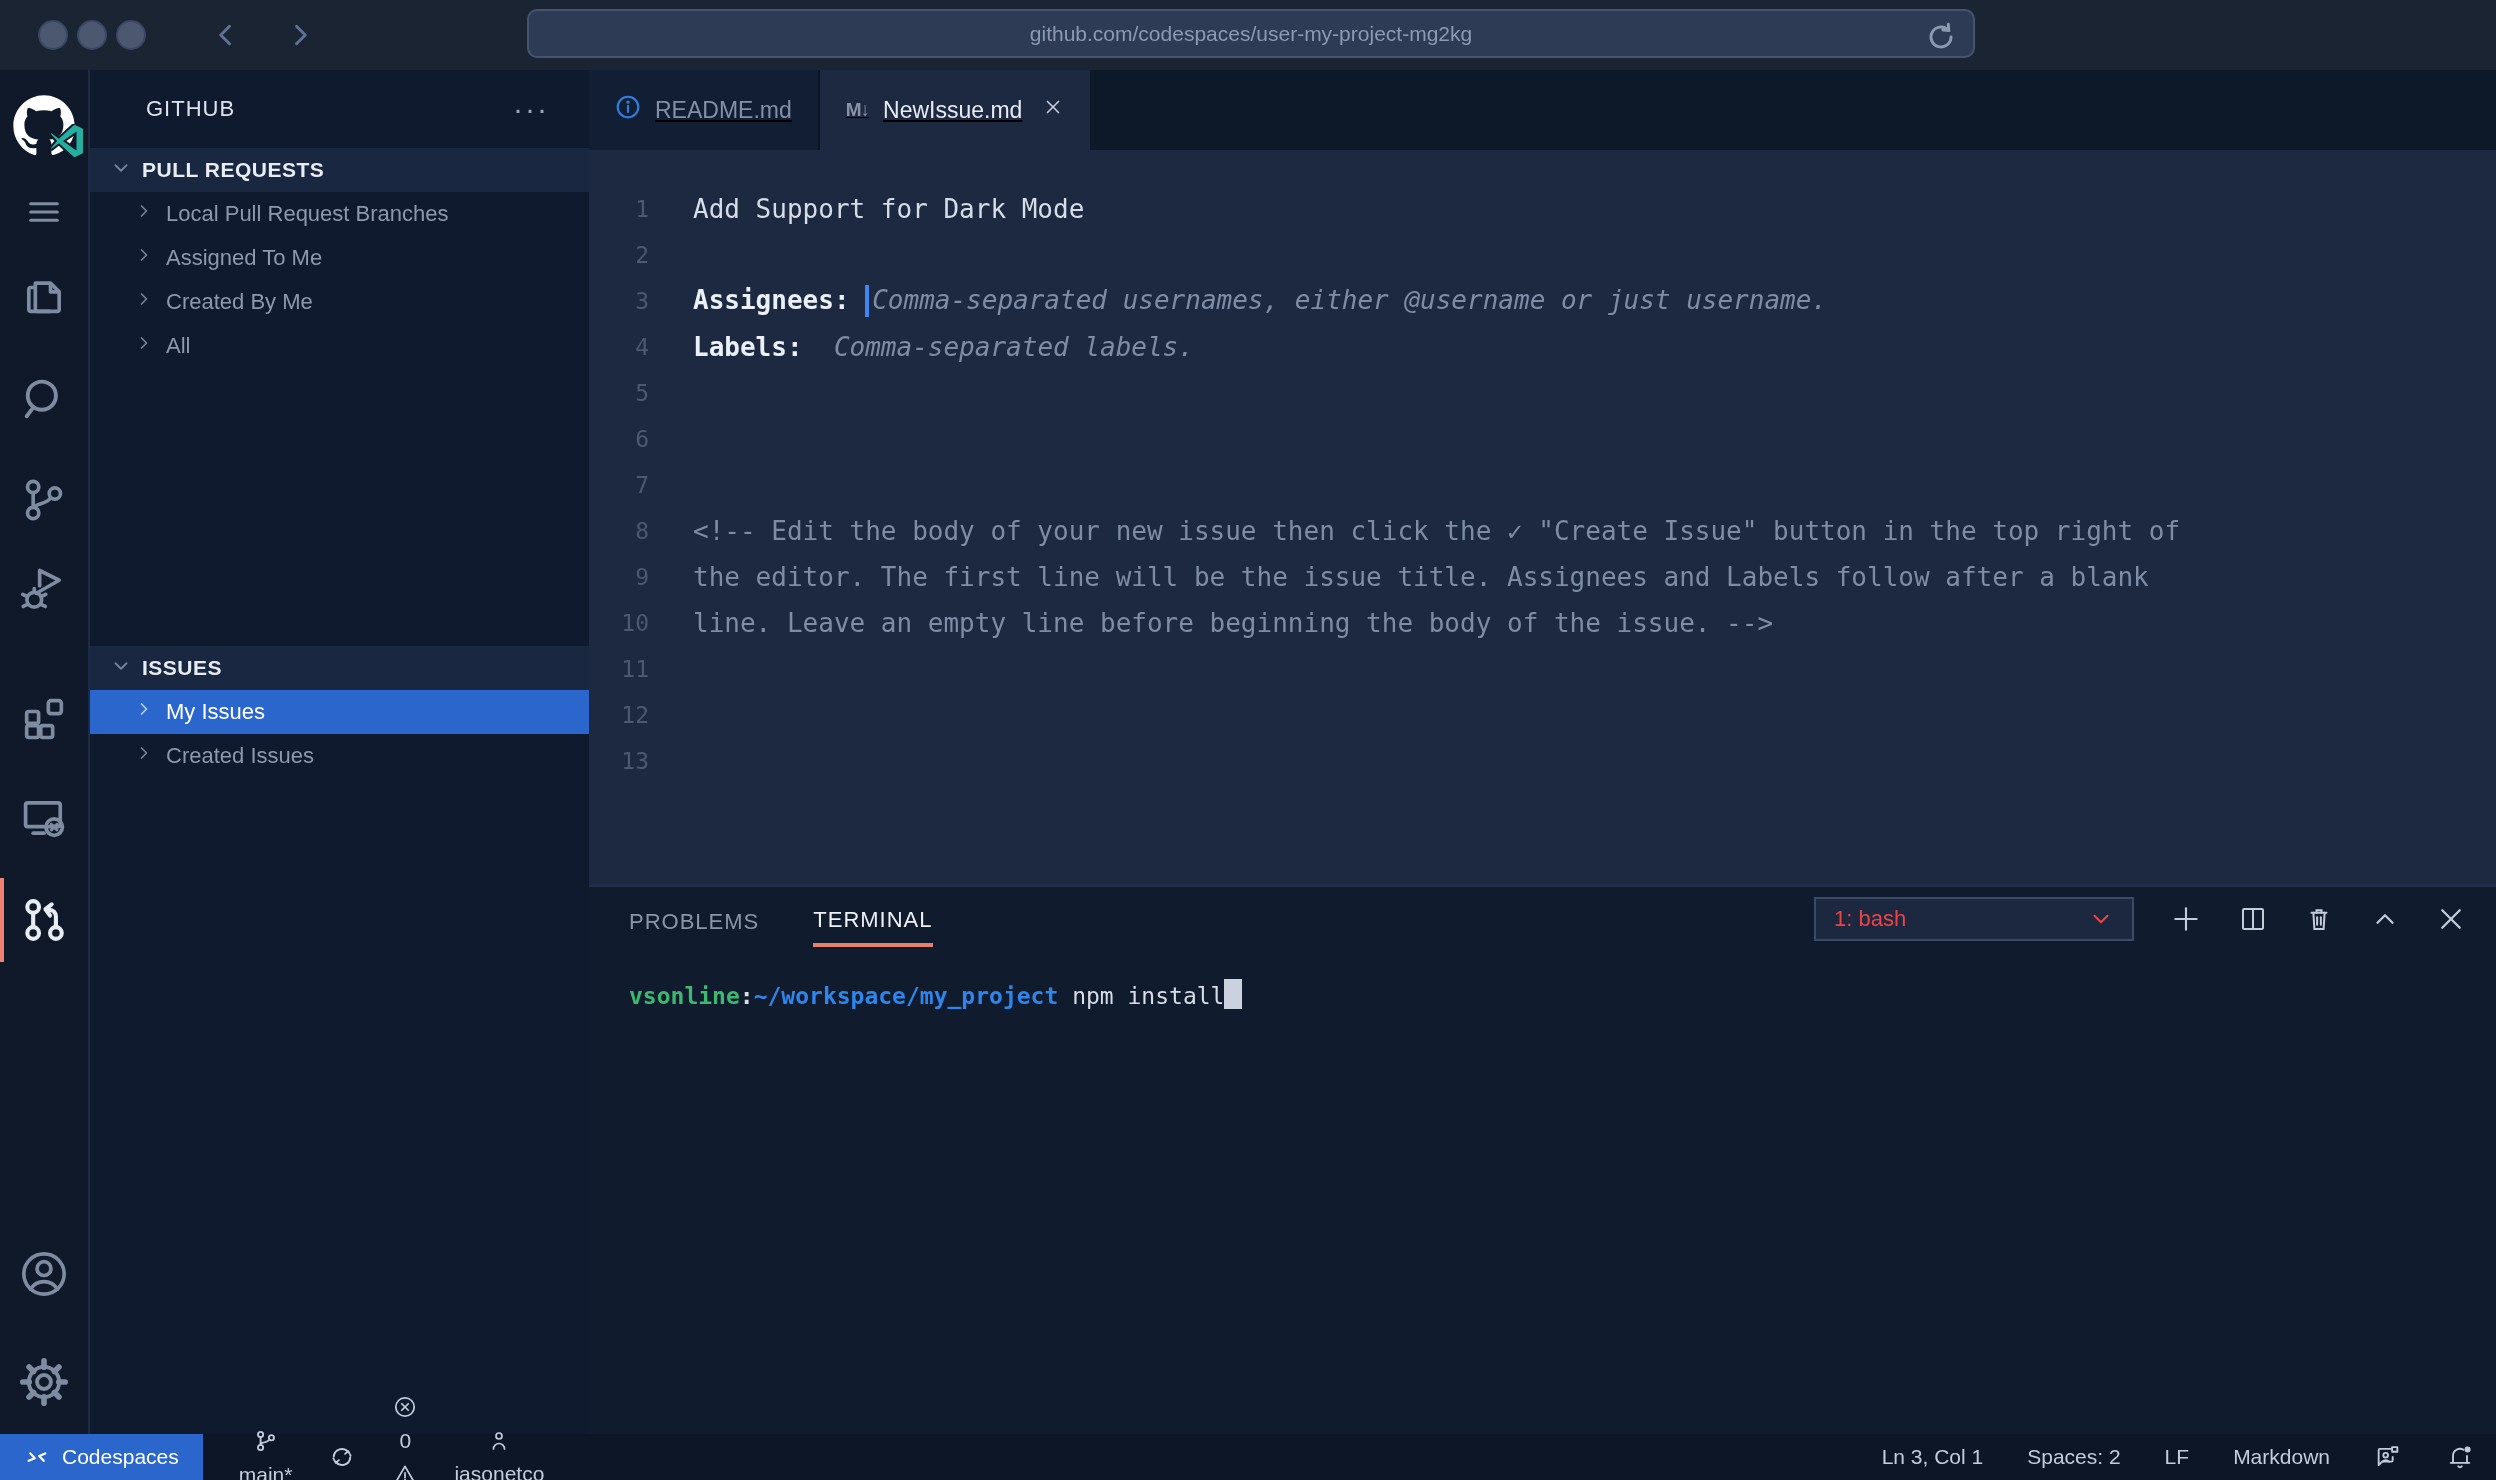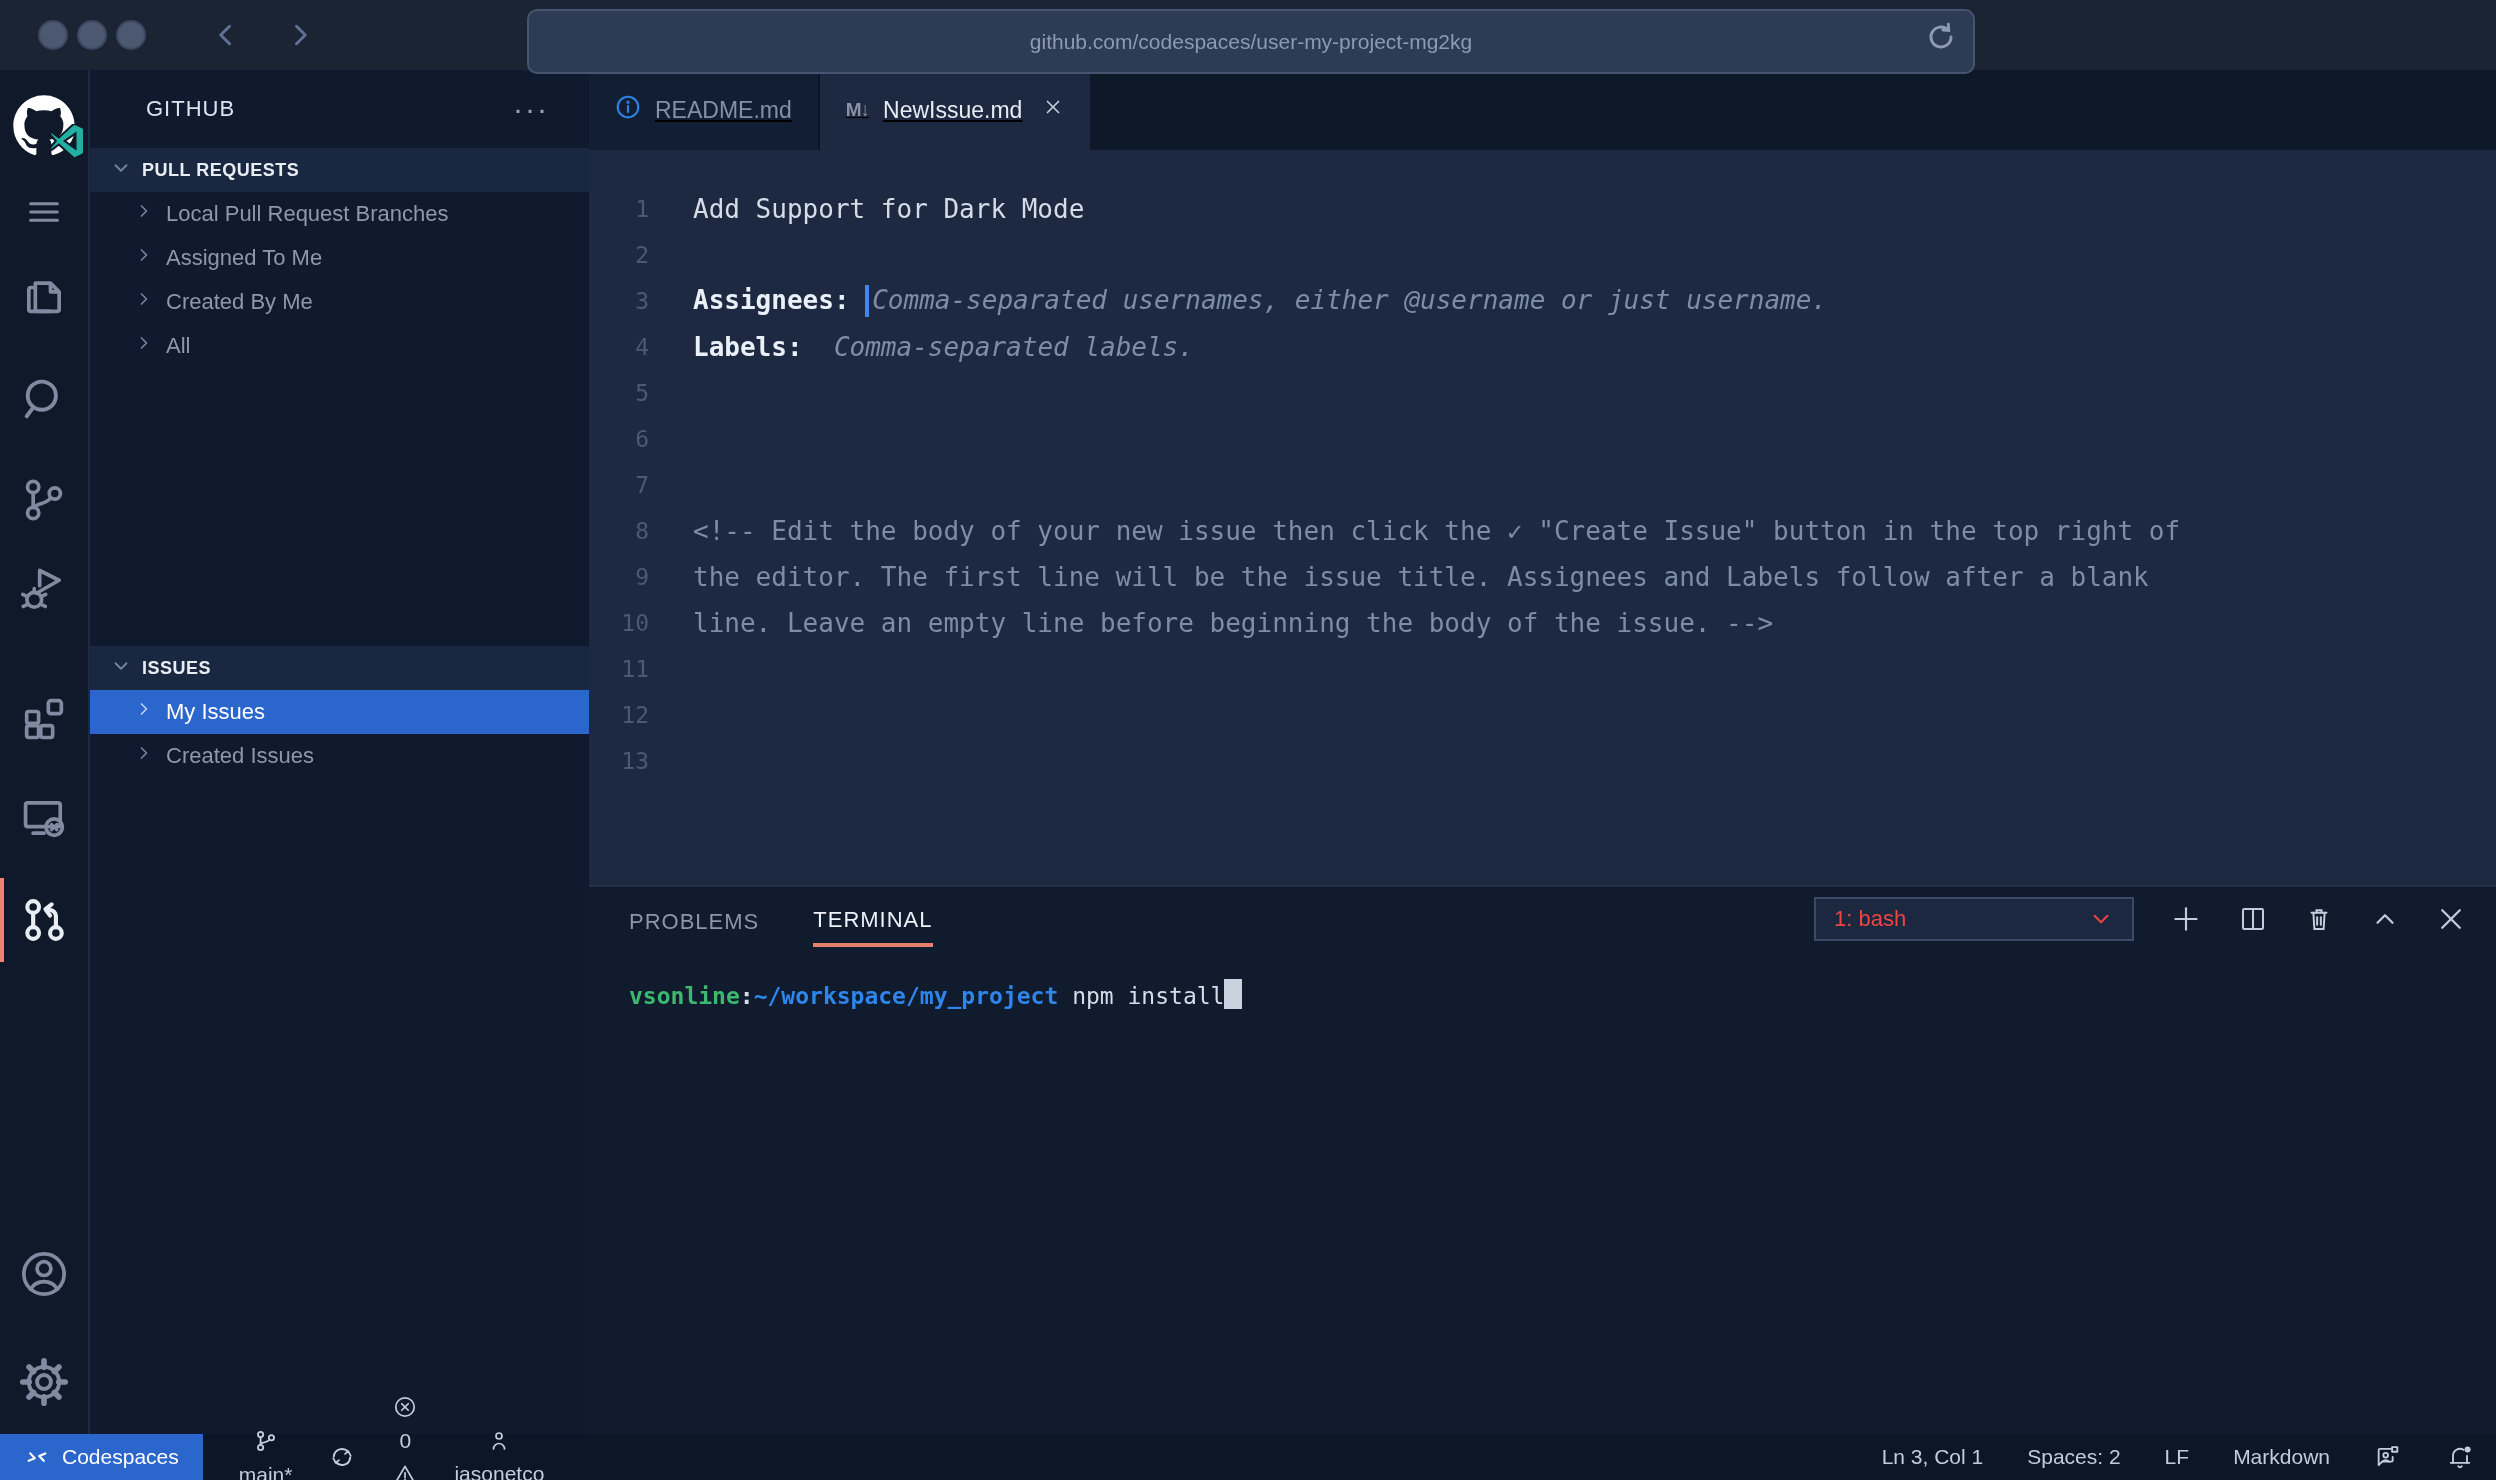--- a/index.html
+++ b/index.html
@@ -5,21 +5,21 @@
   * { margin:0; padding:0; box-sizing:border-box; }
   html,body { width:2496px; height:1480px; overflow:hidden; background:#0e1828;
               font-family:"Liberation Sans", sans-serif; }
 
   
   .chrome { position:relative; height:70px; background:#1a2433; display:flex; align-items:center; }
   .traffic { display:flex; gap:9px; margin-left:38px; }
   .light { width:30px; height:30px; border-radius:50%; background:#4b5870; border:2px solid #3b4760; }
   .nav { display:flex; gap:42px; margin-left:66px; color:#5f7194; }
   .nav svg { display:block; }
-  .url-bar { position:absolute; left:527px; top:9px; width:1448px; height:65px; background:#2d3b55;
+  .url-bar { position:absolute; left:527px; top:9px; width:1448px; height:49px; background:#2d3b55;
              border:2px solid #46546f; border-radius:10px; display:flex; align-items:center; justify-content:center; }
   .url-text { color:#8d9ab1; font-size:21px; }
   .reload { position:absolute; right:16px; top:10px; color:#8d9ab1; }
 
   
   .app { display:flex; height:1364px; }
 
   
   .activitybar { width:90px; background:#0f1929; border-right:2px solid #1d2a42; display:flex;
                  flex-direction:column; align-items:center; padding-bottom:26px; flex:none; }
@@ -29,21 +29,21 @@
   .logo-wrap { position:relative; width:64px; height:64px; margin-top:24px; }
   .logo-wrap .octo { color:#ffffff; }
   .logo-vsc { position:absolute; right:-8px; bottom:-4px; }
 
   
   .sidebar { width:499px; background:#0f1a2e; flex:none; display:flex; flex-direction:column; }
   .sb-header { height:78px; display:flex; align-items:center; padding:0 40px 0 56px; }
   .sb-title { color:#dde3ee; font-size:22px; letter-spacing:1px; flex:1; }
   .sb-menu { color:#9aa5b8; font-size:30px; letter-spacing:2px; line-height:20px; cursor:pointer; }
   .sect-header { height:44px; background:#1a2740; display:flex; align-items:center; gap:10px;
-                 padding-left:20px; color:#e8edf4; font-weight:700; font-size:18px; letter-spacing:.5px; cursor:pointer; }
+                 padding-left:20px; color:#e8edf4; font-weight:700; font-size:21px; letter-spacing:.5px; cursor:pointer; }
   .sect-header svg, .tree-item svg { flex:none; color:#76839b; }
   .tree-item { height:44px; display:flex; align-items:center; gap:12px; padding-left:44px;
                color:#8d98ac; font-size:22px; cursor:pointer; }
   .tree-item.selected { background:#2b66cc; color:#ffffff; }
   .tree-item.selected svg { color:#bcd2f5; }
   .sb-gap { height:278px; }
 
   
   .editorcol { flex:1; display:flex; flex-direction:column; background:#1d2940; min-width:0; }
   .tabbar { height:80px; background:#0d1828; display:flex; flex:none;text-decoration:underline; }

